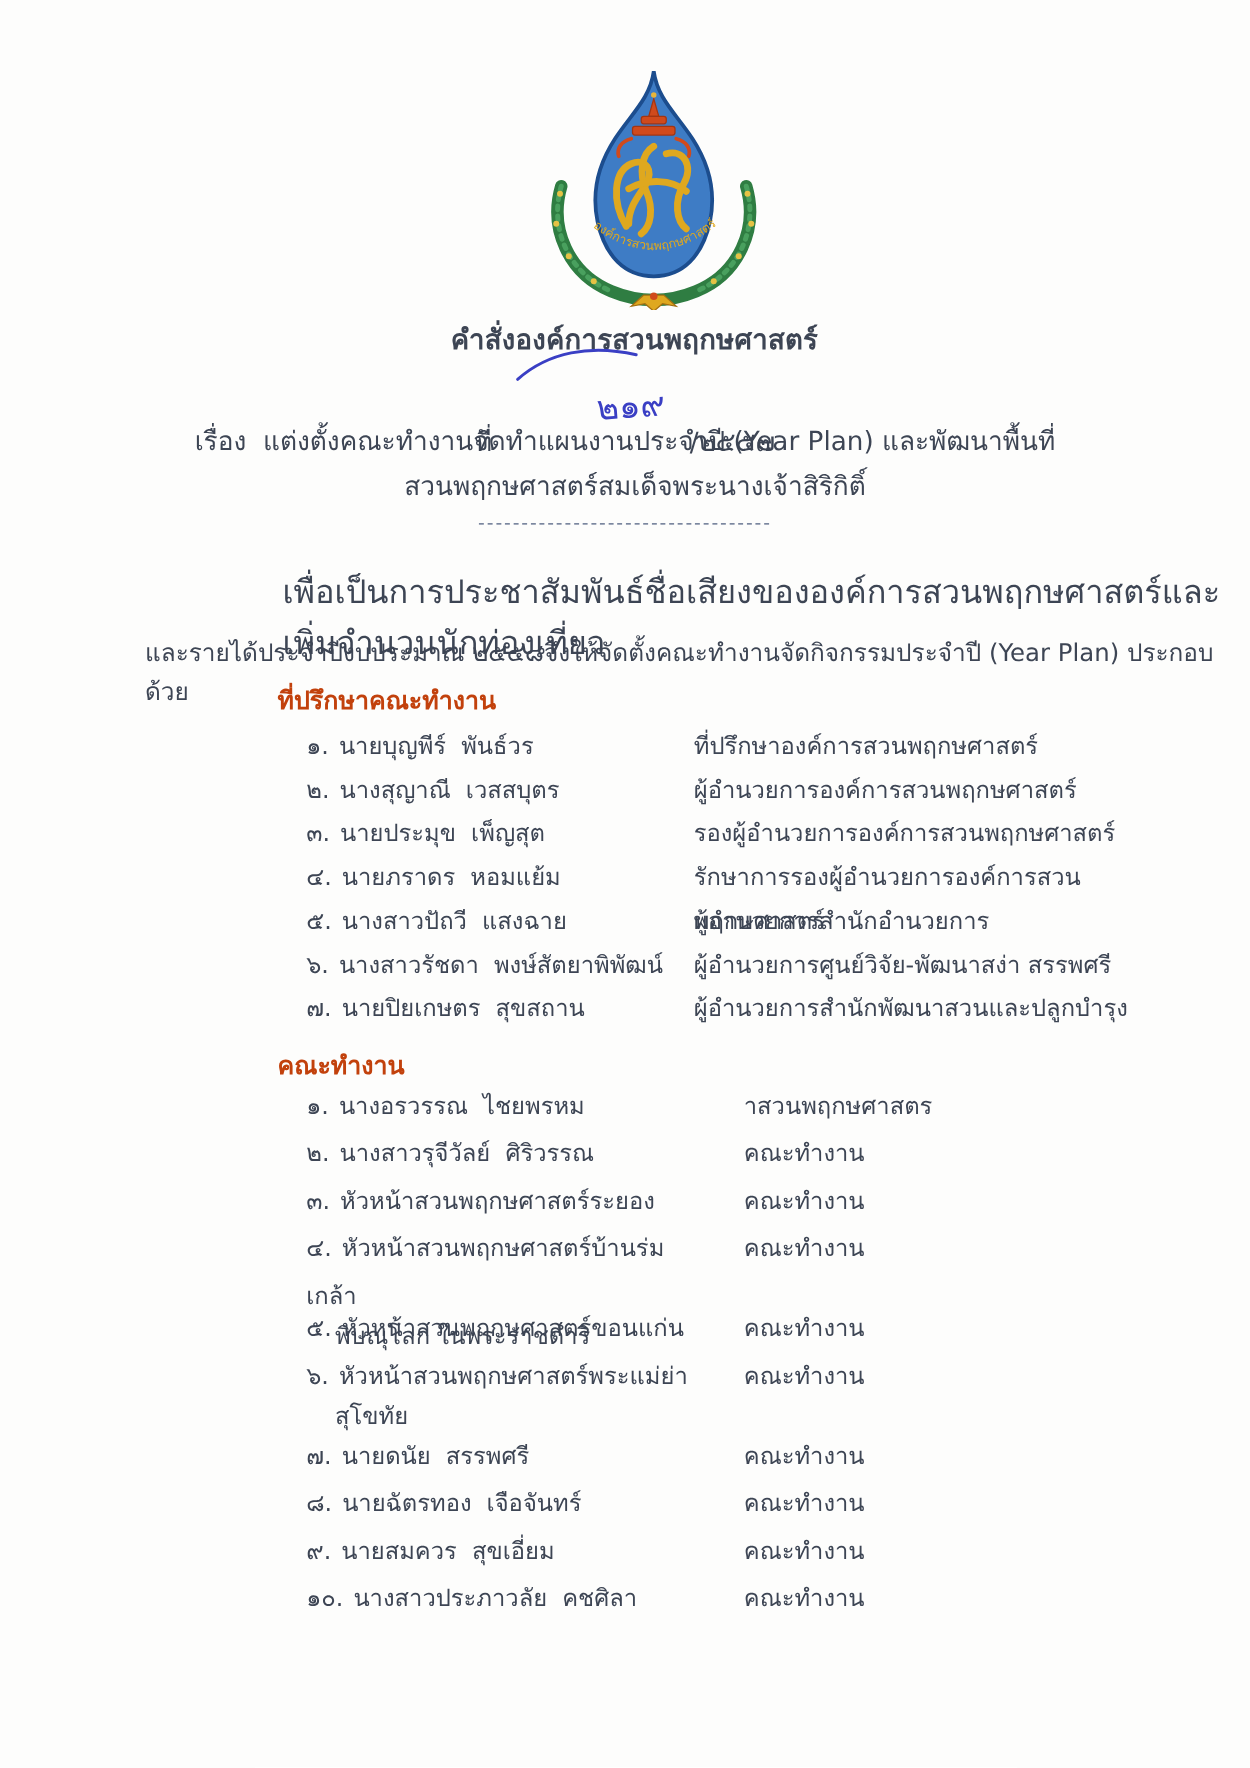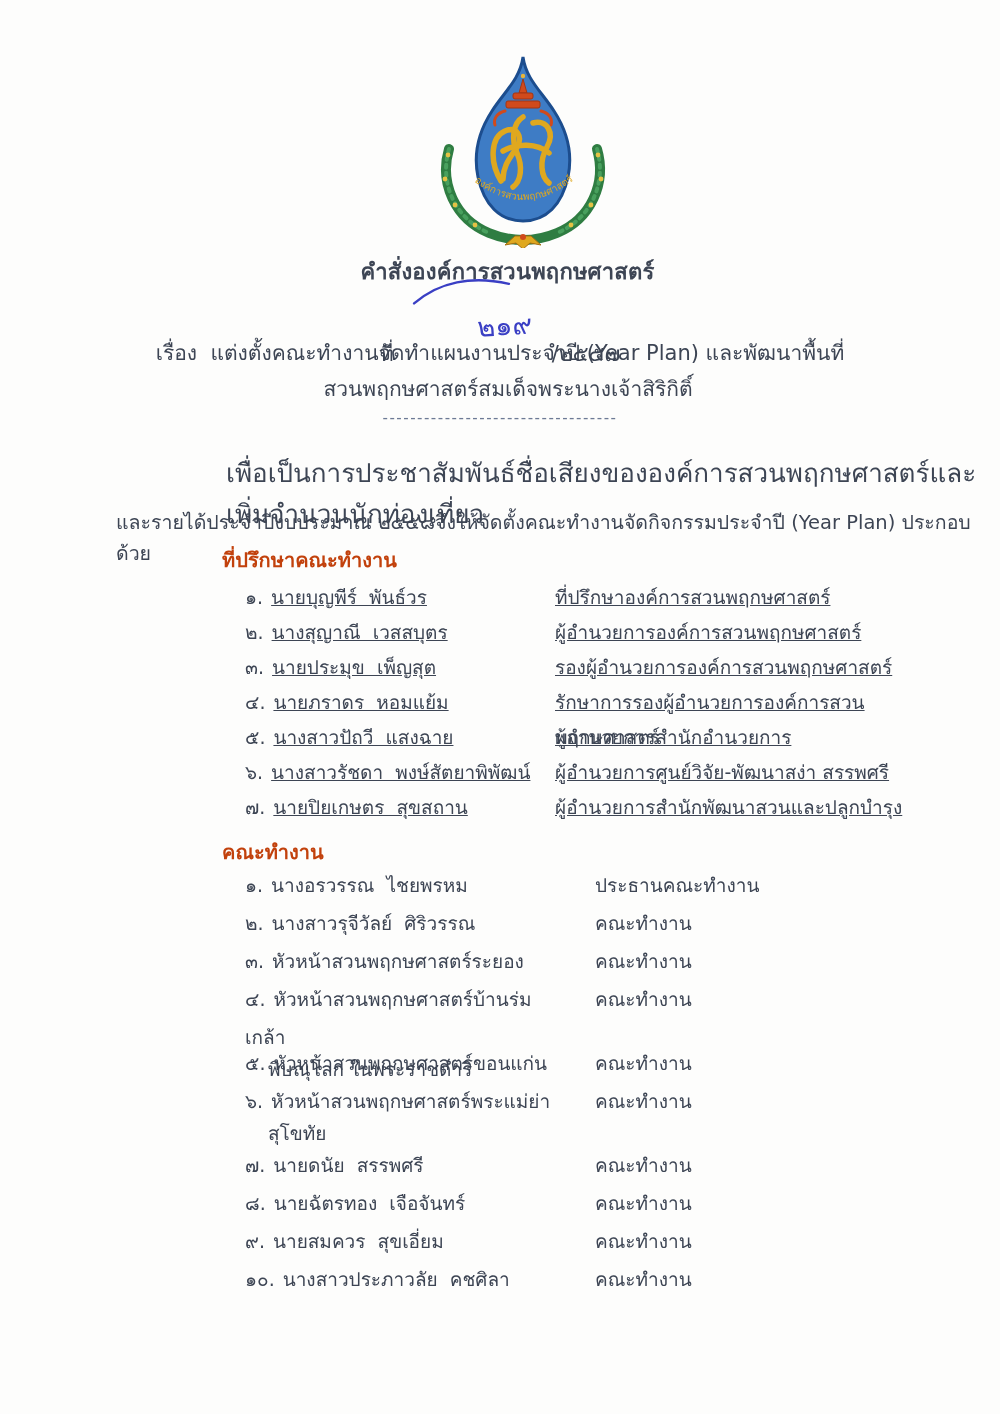--- a/index.html
+++ b/index.html
@@ -34,21 +34,21 @@
   .divider  { top:409px; font-size:15px; letter-spacing:1.5px; color:#6d7a95; }
 
   .body1 { top:452px; left:226px; font-size:26px; }
   .body2 { top:507px; left:116px; font-size:19.5px; }
 
   .sec-head { font-size:20px; font-weight:700; color:#c2410c; }
   .adv-head { top:544px; left:222px; }
   .wg-head  { top:836px; left:222px; }
 
   .list { left:245px; width:690px; font-size:19px; }
-  .adv-list { top:580px;text-decoration:underline; }
+  .adv-list { top:580px; }
   .wg-list  { top:866px; }
 
   .row { display:grid; grid-template-columns:310px 1fr; align-items:start; }
   .adv-list .row { height:35px; line-height:35px; }
   .wg-list  .row { height:38px; line-height:38px;gap:40px; }
   .wg-list  .row.two { height:64px; }
   .cell-name .no { display:inline-block; margin-right:8px; }
   .line2 { margin-left:23px; line-height:26px; }
 
   .role { white-space:pre-wrap; }
@@ -152,21 +152,21 @@
     <div class="row">
       <span class="cell-name pre"><span class="no">๗.</span><span class="pre">นายปิยเกษตร  สุขสถาน</span></span>
       <span class="role">ผู้อำนวยการสำนักพัฒนาสวนและปลูกบำรุง</span>
     </div>
   </div>
 
   <div class="abs sec-head wg-head pre">คณะทำงาน</div>
   <div class="abs list wg-list">
     <div class="row">
       <span class="cell-name pre"><span class="no">๑.</span><span class="pre">นางอรวรรณ  ไชยพรหม</span></span>
-      <span class="role">ประธานคณะทำงาน</span>
+      <span class="role">าสวนพฤกษศาสตร</span>
     </div>
     <div class="row">
       <span class="cell-name pre"><span class="no">๒.</span><span class="pre">นางสาวรุจีวัลย์  ศิริวรรณ</span></span>
       <span class="role">คณะทำงาน</span>
     </div>
     <div class="row">
       <span class="cell-name pre"><span class="no">๓.</span><span class="pre">หัวหน้าสวนพฤกษศาสตร์ระยอง</span></span>
       <span class="role">คณะทำงาน</span>
     </div>
     <div class="row two">

